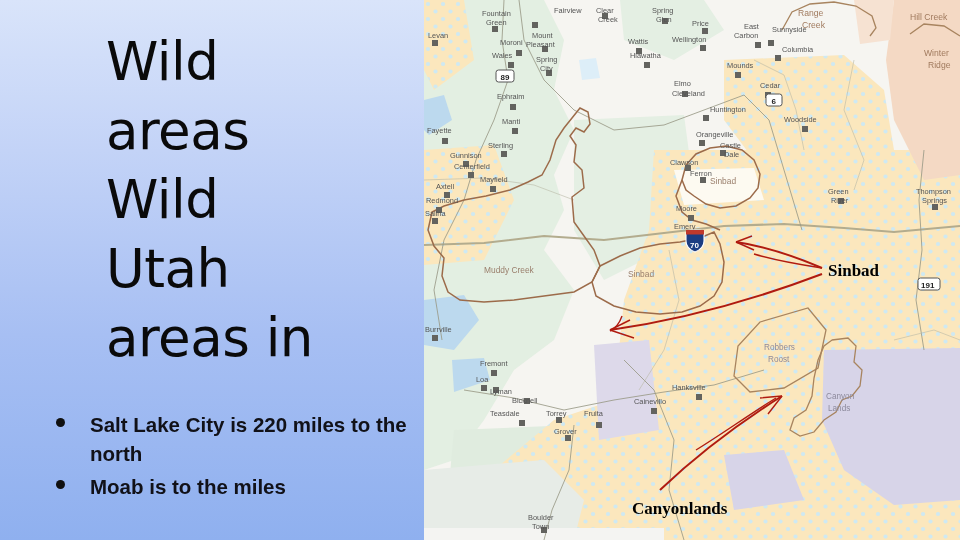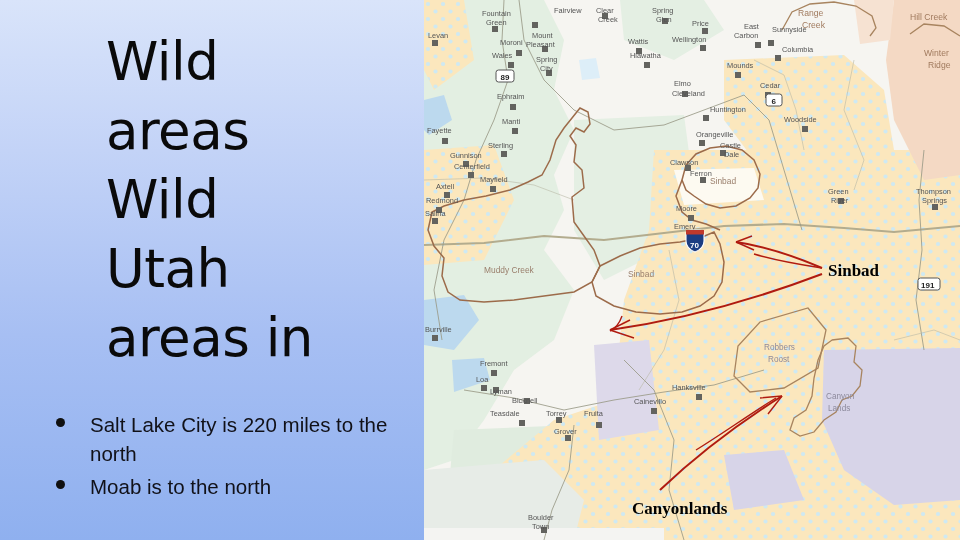--- a/index.html
+++ b/index.html
@@ -41,20 +41,21 @@
     list-style: none;
   }
   #bullet-list li {
     position: relative;
     padding-left: 38px;
     margin-bottom: 4px;
     font-family: "Liberation Sans", sans-serif;
     font-size: 20.5px;
     line-height: 1.42;
     color: #111118;
+    font-weight: bold;
   }
   #bullet-list li .dot {
     position: absolute;
     left: 4px; top: 8px;
     width: 9px; height: 9px;
     border-radius: 50%;
     background: #101010;
   }
 
   
@@ -112,21 +113,21 @@
       <div>areas in</div>
     </div>
 
     <ul id="bullet-list">
       <li>
         <span class="dot"></span>
         <span>Salt Lake City is 220 miles to the north</span>
       </li>
       <li>
         <span class="dot"></span>
-        <span>Moab is to the north</span>
+        <span>Moab is to the miles</span>
       </li>
     </ul>
 
   </div>
 
   <div id="map-panel">
     <svg id="map-svg" viewBox="0 0 536 540" xmlns="http://www.w3.org/2000/svg">
       <defs>
 
         <pattern id="blmdots" width="15" height="15" patternUnits="userSpaceOnUse">

